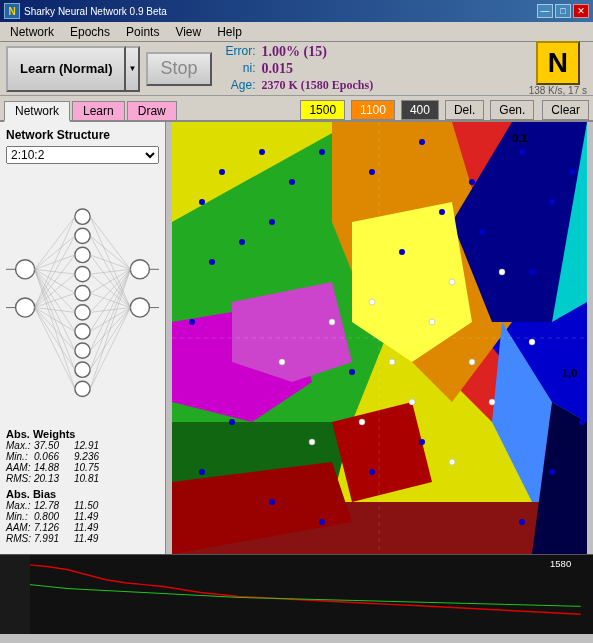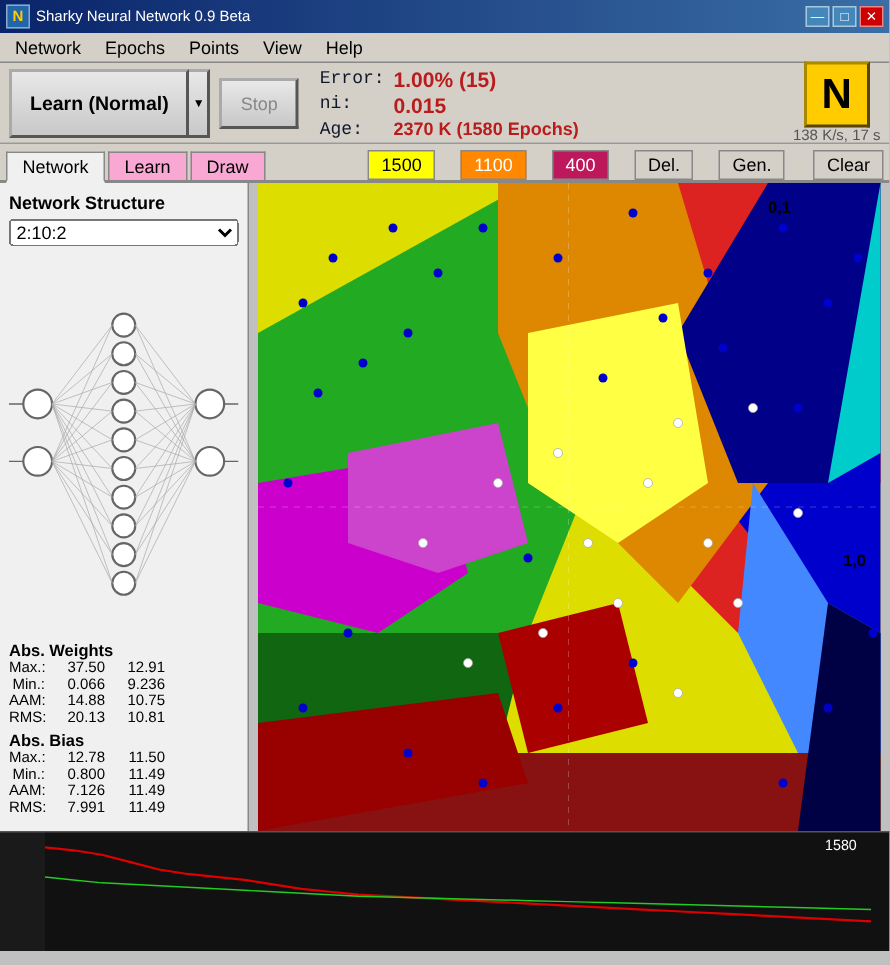--- a/index.html
+++ b/index.html
@@ -79,38 +79,38 @@
       width: 14px;
       cursor: pointer;
       display: flex; align-items: center; justify-content: center;
       font-size: 8px;
       height: 46px;
     }
     #stop-btn {
       background: linear-gradient(to bottom, #e8e8e8, #c8c8c8);
       border: 2px outset #aaa;
       padding: 4px 12px;
-      font-size: 12px;
+      font-size: 18px;
       cursor: pointer;
       height: 34px;
       color: #888;
     }
 
     
     #info-panel {
       flex: 1;
       display: grid;
       grid-template-columns: auto 1fr;
       row-gap: 1px;
       column-gap: 6px;
       font-size: 12px;
       padding: 0 8px;
     }
-    .info-label { color: #0f172a; text-align: left; font-family: Liberation Mono, monospace; }
-    .info-value { color: #b91c1c; font-weight: bold; font-size: 14px; }
+    .info-label { color: #0369a1; text-align: right; }
+    .info-value { color: #701a75; font-weight: bold; font-size: 14px; font-family: Liberation Serif, serif; }
     .info-value.age { font-size: 12px; }
 
     
     #n-logo {
       width: 44px; height: 44px;
       background: #ffcc00;
       border: 2px outset #aa8800;
       display: flex; align-items: center; justify-content: center;
       font-size: 28px; font-weight: bold; color: #000;
     }
@@ -139,32 +139,32 @@
       border-bottom: 2px solid #f0f0f0;
       margin-bottom: -2px;
       z-index: 1;
     }
 
     
     #num-btns {
       display: flex;
       align-items: flex-start;
       margin-left: auto;
-      gap: 17px;
+      gap: 6px;
     }
     .num-btn {
       padding: 2px 8px;
       border: 1px solid #888;
       font-size: 12px;
       cursor: pointer;
       background: #d4d0c8;
     }
     .num-btn.active-1500 { background: #ffff00; }
     .num-btn.active-1100 { background: #ff8800; color: white; }
-    .num-btn.active-400 { background: #be185d; color: white; }
+    .num-btn.active-400 { background: #404040; color: white; }
 
     .action-btn {
       padding: 2px 8px;
       border: 1px solid #888;
       font-size: 12px;
       cursor: pointer;
       background: #d4d0c8;
     }
     .action-btn.clear { margin-left: 2px; }
 
@@ -210,21 +210,21 @@
       margin-top: 4px;
     }
     .stats-section { margin-bottom: 4px; }
     .stats-title { font-weight: bold; font-size: 11px; }
     .stats-grid {
       display: grid;
       grid-template-columns: 28px 40px 40px;
       gap: 0;
       font-size: 10px;
     }
-    .stats-cell { text-align: right; padding-right: 4px; }
+    .stats-cell { padding-right: 4px; font-style: italic; }
 
     
     #viz-area {
       flex: 1;
       position: relative;
       overflow: hidden;
     }
     #viz-canvas {
       width: 100%;
       height: 100%;

